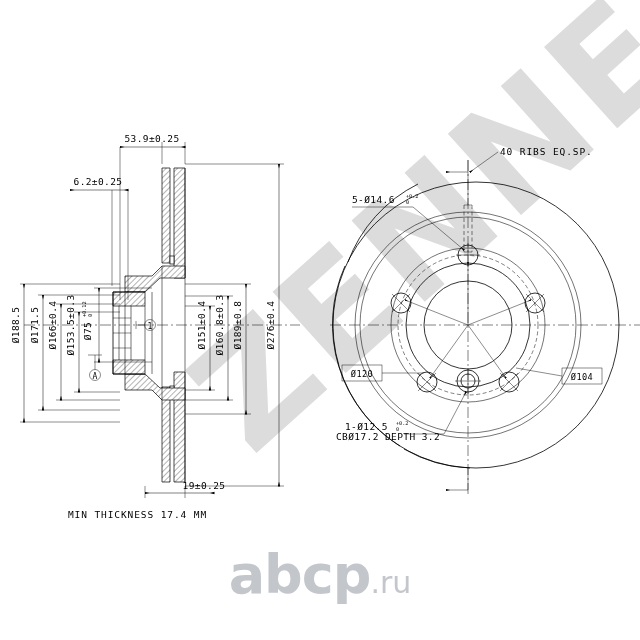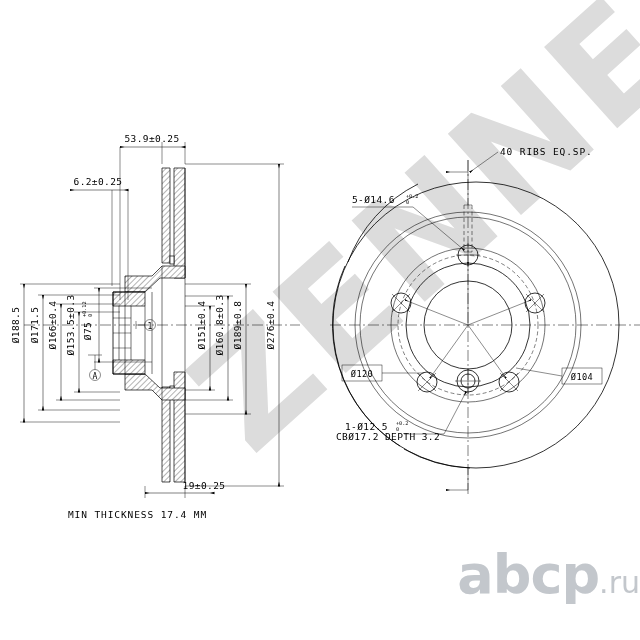--- a/index.html
+++ b/index.html
@@ -41,21 +41,21 @@
     user-select: none;
     pointer-events: none;
     white-space: nowrap;
     line-height: 1;
   }
   .wm-abcp {
     position: absolute;
     left: 0;
     top: 548px;
     width: 640px;
-    text-align: right;
+    text-align: center;
     font-family: "DejaVu Sans", "Liberation Sans", sans-serif;
     font-size: 54px;
     font-weight: 700;
     color: #c3c7cc;
     letter-spacing: -1px;
     user-select: none;
     pointer-events: none;
     line-height: 1;
   }
   .wm-abcp .tld {

